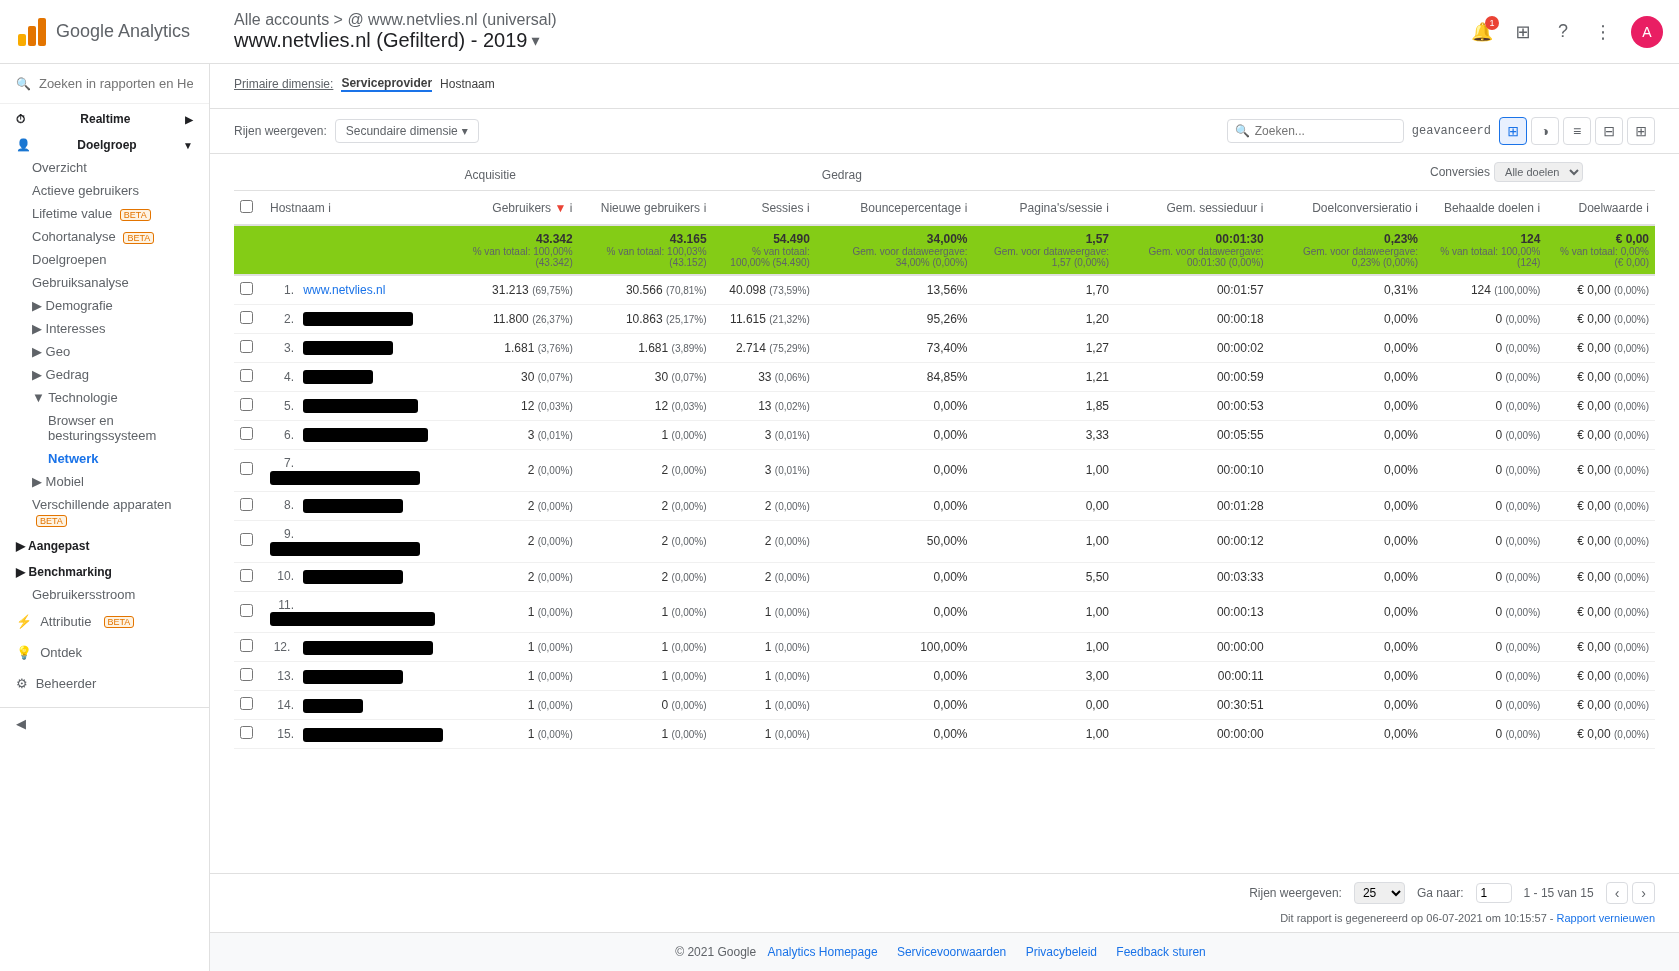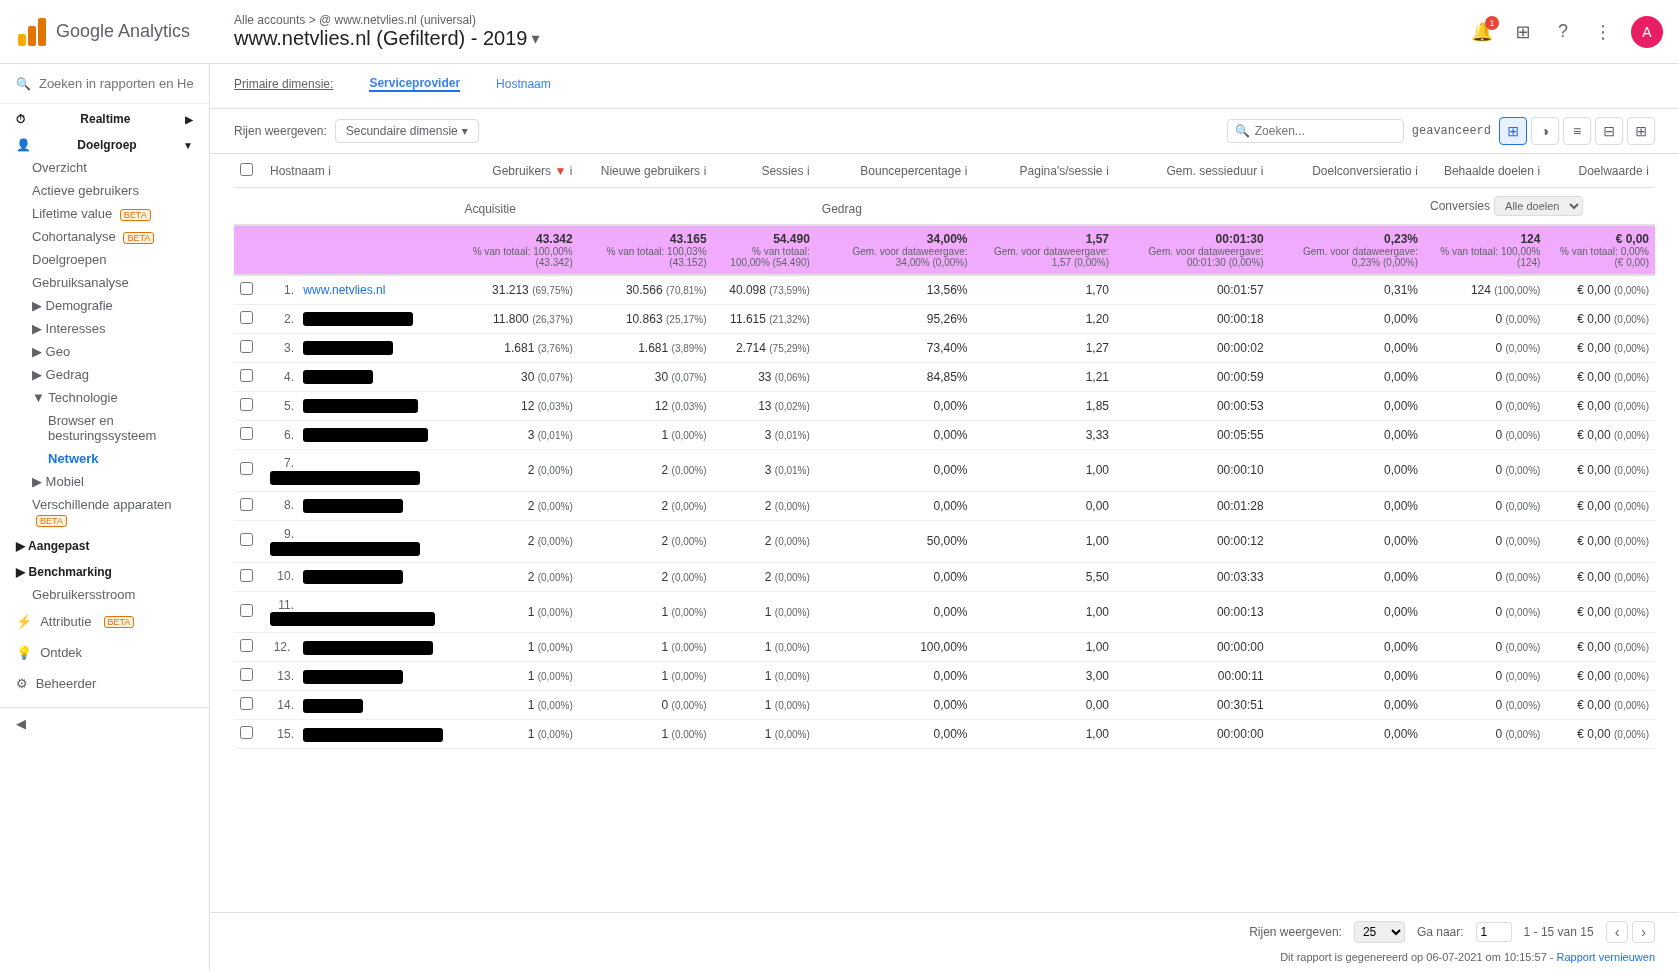--- a/index.html
+++ b/index.html
@@ -8,21 +8,21 @@
     
     .top-header {
       display: flex; align-items: center; height: 64px;
       border-bottom: 1px solid #e0e0e0; padding: 0 16px;
       flex-shrink: 0;
     }
     .logo-area { display: flex; align-items: center; width: 210px; gap: 8px; }
     .logo-icon { width: 32px; height: 32px; }
     .logo-text { font-size: 18px; color: #5f6368; }
     .header-center { flex: 1; display: flex; flex-direction: column; padding-left: 8px; }
-    .breadcrumb { font-size: 12px; color: #5f6368; }
+    .breadcrumb { font-size: 16px; color: #5f6368; }
     .page-title { font-size: 20px; color: #202124; display: flex; align-items: center; gap: 4px; }
     .page-title .caret { font-size: 16px; color: #5f6368; cursor: pointer; }
     .header-actions { display: flex; align-items: center; gap: 16px; }
     .header-icon { width: 24px; height: 24px; color: #5f6368; cursor: pointer; display: flex; align-items: center; justify-content: center; font-size: 18px; position: relative; }
     .badge { position: absolute; top: -4px; right: -4px; background: #ea4335; color: #fff; border-radius: 50%; width: 14px; height: 14px; font-size: 9px; display: flex; align-items: center; justify-content: center; }
     .avatar { width: 32px; height: 32px; border-radius: 50%; background: #e91e63; display: flex; align-items: center; justify-content: center; color: #fff; font-size: 14px; cursor: pointer; }
 
     
     .main-layout { display: flex; flex: 1; overflow: hidden; }
 
@@ -35,21 +35,21 @@
     .sidebar-sub { padding: 4px 16px 4px 32px; cursor: pointer; font-size: 13px; color: #5f6368; }
     .sidebar-sub.active { color: #1a73e8; font-weight: bold; }
     .beta-badge { font-size: 9px; color: #e37400; background: #fef3e2; border: 1px solid #e37400; border-radius: 3px; padding: 0 3px; margin-left: 4px; }
     .sidebar-bottom-item { padding: 8px 16px; cursor: pointer; display: flex; align-items: center; gap: 8px; font-size: 13px; color: #5f6368; }
 
     
     .content-area { flex: 1; overflow-y: auto; padding: 0; display: flex; flex-direction: column; }
     .content-header { padding: 12px 24px 8px; border-bottom: 1px solid #e0e0e0; background: #fff; }
     .dim-row { display: flex; align-items: center; gap: 8px; margin-bottom: 8px; }
     .dim-label { font-size: 12px; color: #5f6368; text-decoration: underline; }
-    .dim-link { font-size: 12px; color: #3b82f6; cursor: pointer; text-decoration: none; margin-left: 28px; }
+    .dim-link { font-size: 12px; color: #404040; cursor: pointer; text-decoration: none; }
     .dim-link.active { border-bottom: 2px solid #1a73e8; font-weight: bold; }
 
     
     .table-controls { display: flex; align-items: center; padding: 8px 24px; border-bottom: 1px solid #e0e0e0; background: #fff; gap: 8px; }
     .rows-label { font-size: 12px; color: #5f6368; white-space: nowrap; }
     .secondary-dim-btn { display: flex; align-items: center; gap: 4px; border: 1px solid #dadce0; border-radius: 4px; padding: 4px 10px; font-size: 12px; color: #5f6368; cursor: pointer; background: #fff; }
     .table-controls-right { display: flex; align-items: center; gap: 8px; margin-left: auto; }
     .search-box { border: 1px solid #dadce0; border-radius: 4px; padding: 4px 8px; display: flex; align-items: center; gap: 4px; }
     .search-box input { border: none; outline: none; font-size: 12px; width: 140px; }
     .advanced-link { font-size: 12px; color: #5f6368; cursor: pointer; font-family: Liberation Mono, monospace; }
@@ -57,21 +57,21 @@
     .view-icon { width: 28px; height: 28px; border: 1px solid #dadce0; border-radius: 4px; display: flex; align-items: center; justify-content: center; cursor: pointer; color: #5f6368; font-size: 14px; }
     .view-icon.active { background: #e8f0fe; border-color: #1a73e8; color: #1a73e8; }
 
     
     .data-table-wrapper { padding: 0 24px; flex: 1; }
     .data-table { width: 100%; border-collapse: collapse; font-size: 12px; }
     .data-table th { padding: 8px 6px; text-align: left; border-bottom: 1px solid #e0e0e0; color: #5f6368; font-weight: normal; white-space: nowrap; vertical-align: bottom; }
     .data-table th.right { text-align: right; }
     .data-table td { padding: 6px 6px; border-bottom: 1px solid #f0f0f0; vertical-align: middle; }
     .data-table td.right { text-align: right; }
-    .total-row td { background: #f0abfc; font-weight: bold; border-top: 2px solid #e0e0e0; border-bottom: 2px solid #e0e0e0; }
+    .total-row td { background: #84cc16; font-weight: bold; border-top: 2px solid #e0e0e0; border-bottom: 2px solid #e0e0e0; }
     .total-sub { font-size: 10px; color: #5f6368; font-weight: normal; display: block; }
     .link-cell { color: #1a73e8; cursor: pointer; text-decoration: none; }
     .redacted { display: inline-block; background: #000; color: #000; border-radius: 3px; height: 14px; vertical-align: middle; }
     .checkbox-cell { width: 30px; }
     .col-group-header { text-align: center; border-bottom: 2px solid #e0e0e0; font-weight: bold; color: #202124; font-size: 12px; padding: 6px; }
     .conv-header { display: flex; align-items: center; gap: 4px; }
     .conv-dropdown { border: 1px solid #dadce0; border-radius: 4px; padding: 2px 6px; font-size: 11px; cursor: pointer; color: #5f6368; }
     .sort-icon { color: #ea4335; font-size: 12px; }
 
     
@@ -207,67 +207,67 @@
           <div class="view-icon">⊞</div>
         </div>
       </div>
     </div>
 
     <div class="data-table-wrapper">
       <table class="data-table">
         <thead>
 
           <tr>
-            <th class="checkbox-cell">
-              <input type="checkbox" style="">
-            </th>
-            <th>
-              <span>Hostnaam</span> ℹ
-            </th>
-            <th class="right">
-              <span>Gebruikers</span>
-              <span class="sort-icon">▼</span> ℹ
-            </th>
-            <th class="right">
-              <span>Nieuwe gebruikers</span> ℹ
-            </th>
-            <th class="right">
-              <span>Sessies</span> ℹ
-            </th>
-            <th class="right">
-              <span>Bouncepercentage</span> ℹ
-            </th>
-            <th class="right">
-              <span>Pagina's/sessie</span> ℹ
-            </th>
-            <th class="right">
-              <span>Gem. sessieduur</span> ℹ
-            </th>
-            <th class="right">
-              <span>Doelconversieratio</span> ℹ
-            </th>
-            <th class="right">
-              <span>Behaalde doelen</span> ℹ
-            </th>
-            <th class="right">
-              <span>Doelwaarde</span> ℹ
-            </th>
-          </tr>
-
-          <tr>
             <th colspan="2"></th>
             <th class="col-group-header" colspan="3">Acquisitie</th>
             <th class="col-group-header" colspan="4">Gedrag</th>
             <th class="col-group-header" colspan="3">
               <div class="conv-header">
                 <span>Conversies</span>
                 <select class="conv-dropdown">
                   <option>Alle doelen</option>
                 </select>
               </div>
+            </th>
+          </tr>
+
+          <tr>
+            <th class="checkbox-cell">
+              <input type="checkbox" style="">
+            </th>
+            <th>
+              <span>Hostnaam</span> ℹ
+            </th>
+            <th class="right">
+              <span>Gebruikers</span>
+              <span class="sort-icon">▼</span> ℹ
+            </th>
+            <th class="right">
+              <span>Nieuwe gebruikers</span> ℹ
+            </th>
+            <th class="right">
+              <span>Sessies</span> ℹ
+            </th>
+            <th class="right">
+              <span>Bouncepercentage</span> ℹ
+            </th>
+            <th class="right">
+              <span>Pagina's/sessie</span> ℹ
+            </th>
+            <th class="right">
+              <span>Gem. sessieduur</span> ℹ
+            </th>
+            <th class="right">
+              <span>Doelconversieratio</span> ℹ
+            </th>
+            <th class="right">
+              <span>Behaalde doelen</span> ℹ
+            </th>
+            <th class="right">
+              <span>Doelwaarde</span> ℹ
             </th>
           </tr>
 
           <tr class="total-row">
             <td class="checkbox-cell"></td>
             <td></td>
             <td class="right">
               <strong>43.342</strong>
               <span class="total-sub">% van totaal: 100,00% (43.342)</span>
             </td>
@@ -593,14 +593,21 @@
         <button class="page-btn">‹</button>
         <button class="page-btn">›</button>
       </div>
     </div>
     <div class="pagination-bar" style="justify-content:flex-end; padding-top:0; border-top:none;">
       <span class="report-note">
         <span>Dit rapport is gegenereerd op 06-07-2021 om 10:15:57 -</span> <a>Rapport vernieuwen</a>
       </span>
     </div>
 
+    <div class="footer">
+      <span>© 2021 Google</span>
+      <a>Analytics Homepage</a>
+      <a>Servicevoorwaarden</a>
+      <a>Privacybeleid</a>
+      <a>Feedback sturen</a>
+    </div>
   </div>
 </div>
 
 </body></html>

